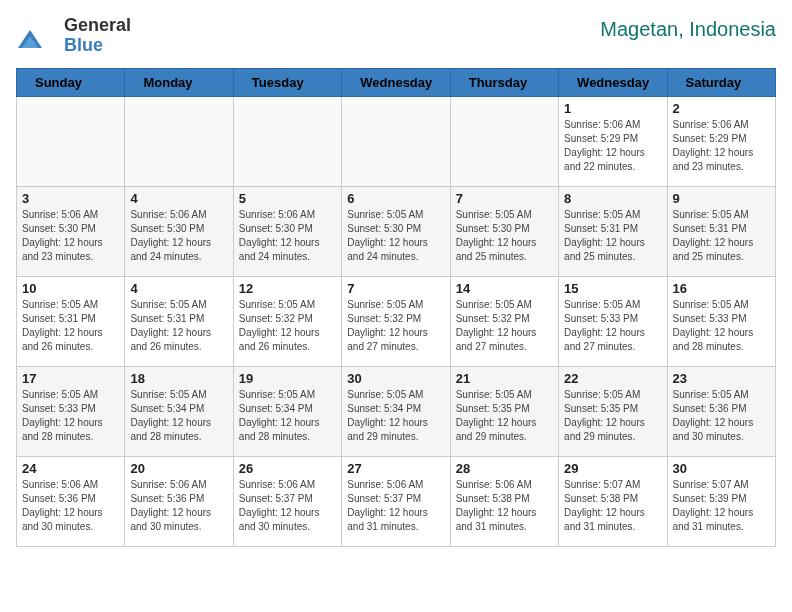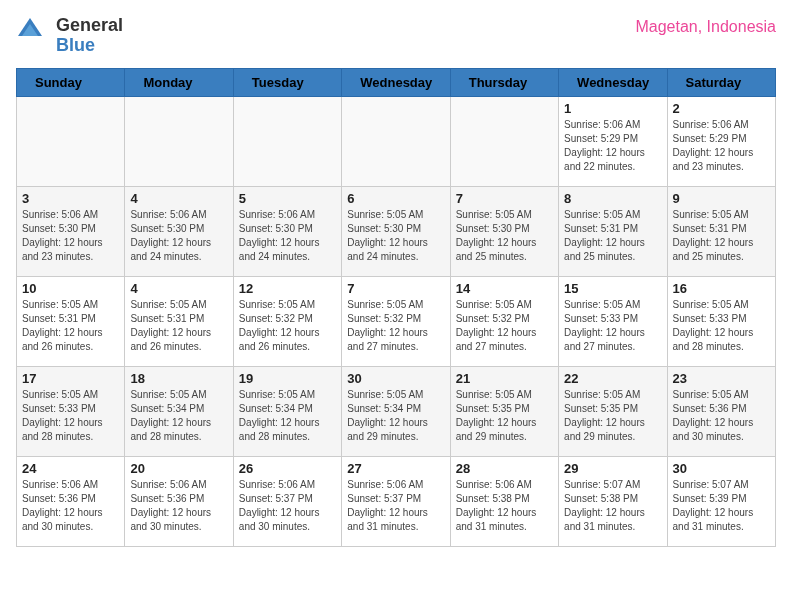--- a/index.html
+++ b/index.html
@@ -11,22 +11,22 @@
       padding: 16px;
     }
     .header {
       display: flex;
       justify-content: space-between;
       align-items: flex-start;
       margin-bottom: 12px;
     }
     .logo {
       display: flex;
-      align-items: flex-start;
-      gap: 12px;
+      align-items: flex-end;
+      gap: 20px;
     }
     .logo-text {
       font-size: 18px;
       font-weight: bold;
       line-height: 1.1;
     }
     .logo-general { color: #333; }
     .logo-blue { color: #3a7ebf; }
     .logo-icon {
       width: 28px;
@@ -34,22 +34,22 @@
     }
     .title-block {
       text-align: right;
     }
     .month-title {
       font-size: 36px;
       font-weight: normal;
       color: #222;
     }
     .location {
-      font-size: 16px;
-      color: #ec4899;
+      font-size: 20px;
+      color: #0f766e;
       margin-top: 2px;
     }
     table {
       width: 100%;
       border-collapse: collapse;
       table-layout: fixed;
     }
     thead th {
       background: #3a7ebf;
       color: #000000;

